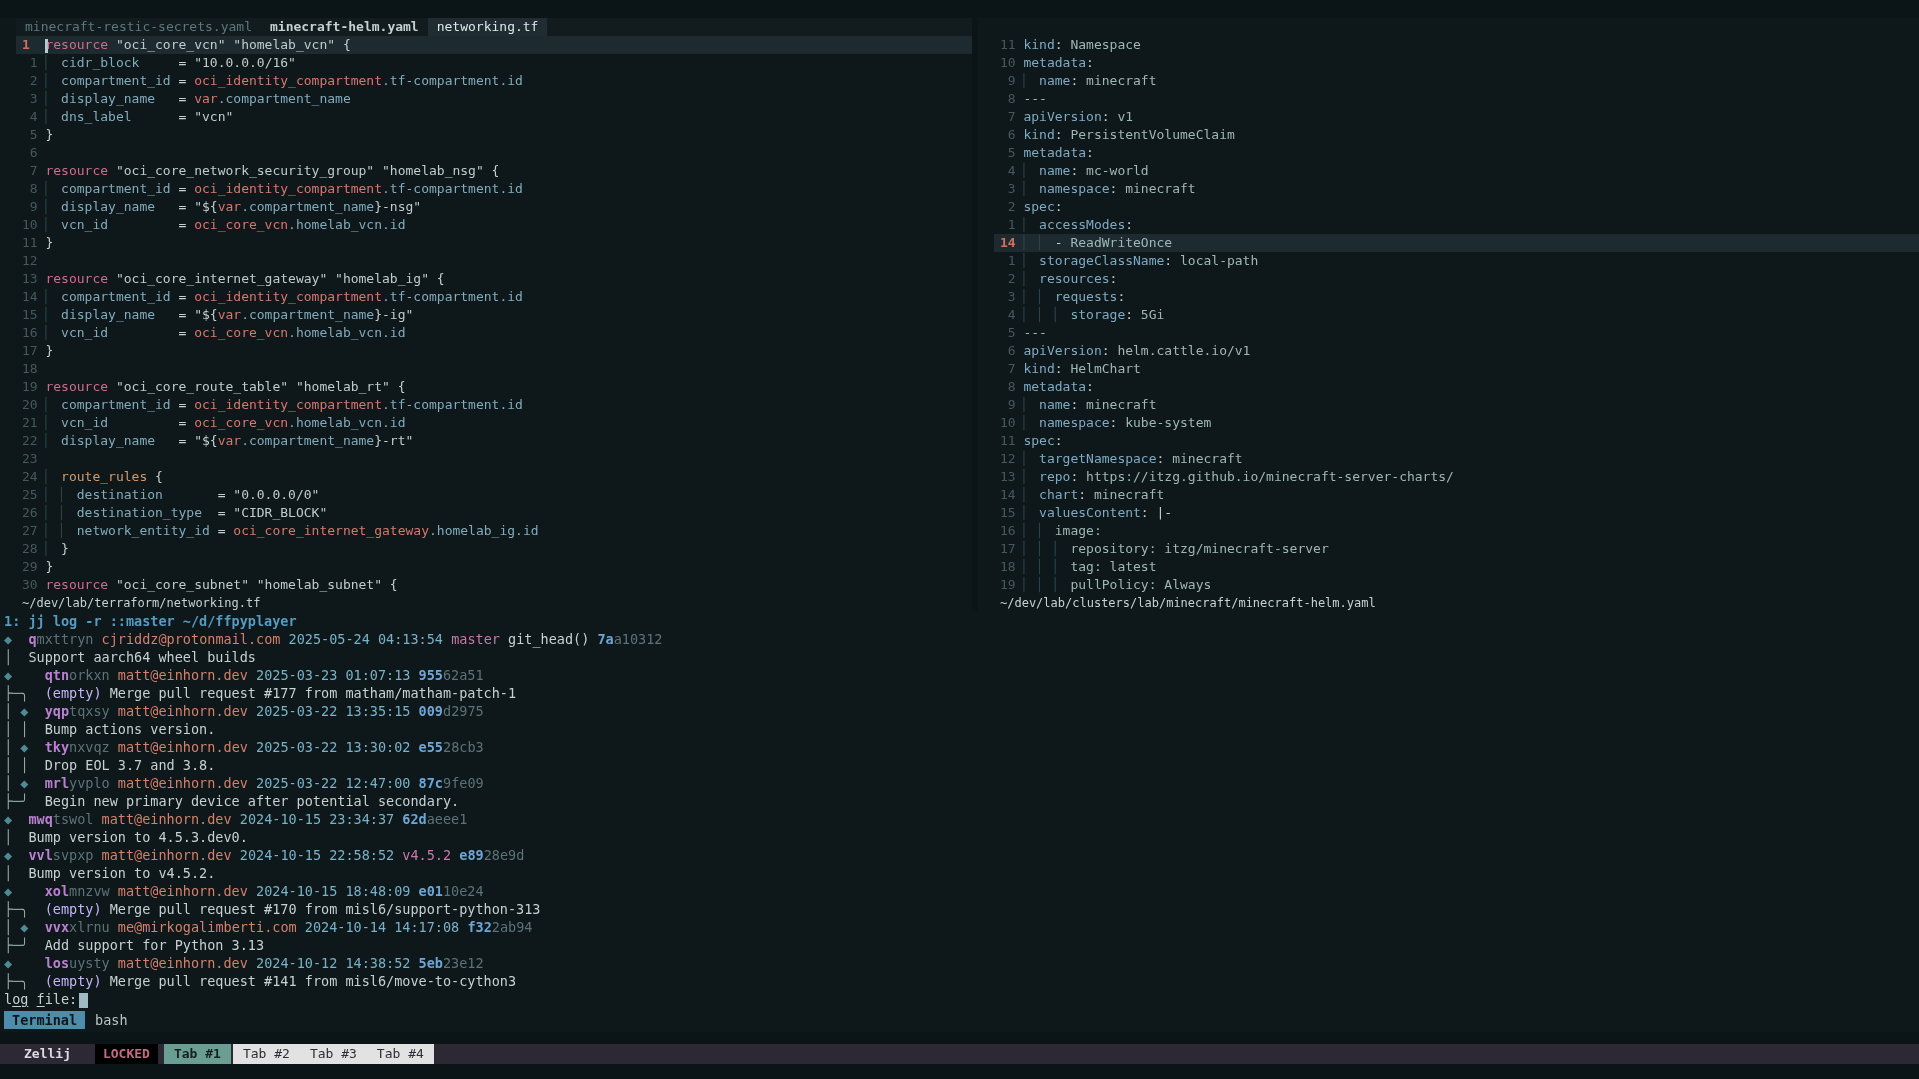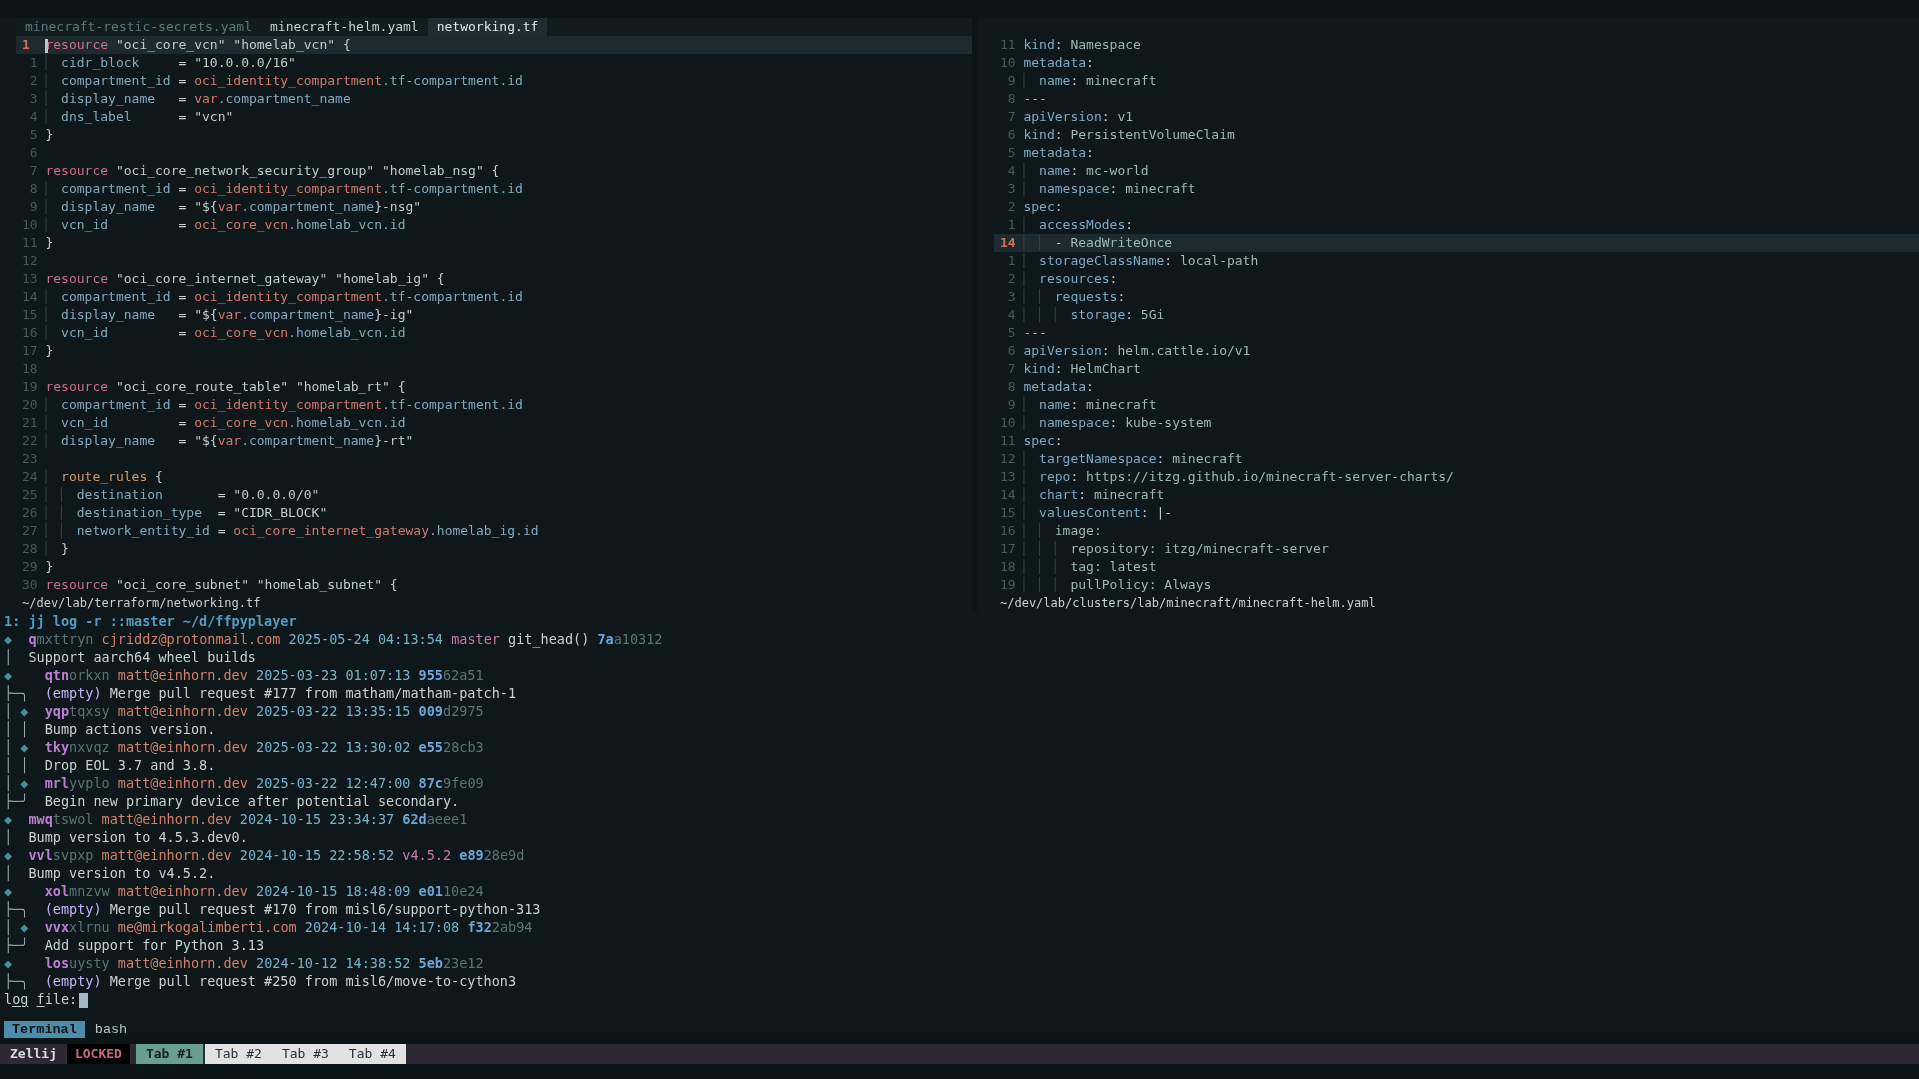--- a/index.html
+++ b/index.html
@@ -6,21 +6,21 @@
   .screen{position:relative;width:1919px;height:1079px;background:#0b1416;
     font-family:"DejaVu Sans Mono",monospace;overflow:hidden;}
   
   .editors{position:absolute;top:18px;left:0;width:1919px;height:594px;display:flex;}
   .pane{background:#0e1719;padding-left:16px;}
   .pane-left{width:956px;}
   .pane-right{flex:1;margin-left:6px;}
   .tabbar{height:18px;display:flex;background:#121b1e;font-size:13px;line-height:18px;}
   .tab{padding:0 9px;white-space:pre;}
   .tab.dim{color:#5b787c;}
-  .tab.normal{color:#c3d3d3;}
+  .tab.normal{color:#c3d3d3;font-weight:bold;}
   .tab.active{color:#dde8e8;background:#1f2d32;}
   .tab-spacer{flex:1;background:#121b1e;}
   .code{font-size:13px;padding-left:6px;}
   .row{height:18px;line-height:18px;white-space:pre;}
   .cursorline{background:#1d2b31;margin-left:-6px;padding-left:6px;}
   .gut{display:inline-block;width:2ch;text-align:right;color:#45595e;margin-right:1ch;}
   .gut-cur{text-align:left;color:#d3705a;font-weight:bold;}
   .epath{height:18px;line-height:18px;font-size:12px;color:#c6d2d2;padding-left:6px;white-space:pre;}
   .rspacer{height:18px;}
   
@@ -34,27 +34,27 @@
   .term-title{height:18px;line-height:18px;color:#569bc2;font-weight:bold;white-space:pre;}
   .trow{height:18px;line-height:18px;white-space:pre;}
   .c-g{color:#94a8a8}.c-node{color:#4e8a96}
   .c-cidb{color:#bb80d2;font-weight:bold}.c-cid{color:#5b7478}
   .c-email{color:#d3806c}.c-date{color:#78b2c9}.c-bm{color:#c878aa}
   .c-hd{color:#c6d2d2}.c-hib{color:#6da7d8;font-weight:bold}.c-hid{color:#5b7478}
   .c-emp{color:#c4b5fd}.c-desc{color:#c6d1d1}
   .prompt-row{height:18px;line-height:18px;color:#c6d2d2;white-space:pre;}
   .prompt-row u{text-underline-offset:2px;}
   .block-cursor{display:inline-block;width:9px;height:15px;background:#9fbac3;vertical-align:middle;margin-left:2px;}
-  .badge-row{height:22px;line-height:20px;margin-top:12px;white-space:pre;font-family:Liberation Mono, monospace;}
+  .badge-row{height:22px;line-height:20px;margin-top:2px;white-space:pre;}
   .badge{background:#4e8cab;color:#0d1619;font-weight:bold;padding:1px 8px;}
   .shell{color:#b9c6c6;margin-left:10px;}
   
   .statusbar{position:absolute;top:1044px;left:0;width:1919px;height:20px;background:#2c2934;
     display:flex;align-items:stretch;font-size:13px;line-height:20px;}
-  .sb-app{padding:0 10px;color:#dcdce4;font-weight:bold;white-space:pre;}
+  .sb-app{padding:0 24px;color:#dcdce4;font-weight:bold;white-space:pre;}
   .sb-mode{padding:0 8px;margin-right:6px;color:#c56a86;font-weight:bold;background:#000000;white-space:pre;}
   .sb-tab{padding:0 10px;color:#2e2e38;background:#e2e2e2;white-space:pre;}
   .sb-tab.active{background:#6b9e93;color:#14211e;font-weight:bold;margin-right:2px;text-align:right;}
 </style>
 </head>
 <body>
 
 <div class="screen">
 
   <div class="editors">
@@ -154,21 +154,21 @@
         <div class="trow"><span class="c-g">├─╯</span><span class="c-d">  </span><span class="c-desc">Begin new primary device after potential secondary.</span></div>
         <div class="trow"><span class="c-node">◆</span><span class="c-d">  </span><span class="c-cidb">mwq</span><span class="c-cid">tswol</span><span class="c-d"> </span><span class="c-email">matt@einhorn.dev</span><span class="c-d"> </span><span class="c-date">2024-10-15 23:34:37</span><span class="c-d"> </span><span class="c-hib">62d</span><span class="c-hid">aeee1</span></div>
         <div class="trow"><span class="c-g">│</span><span class="c-d">  </span><span class="c-desc">Bump version to 4.5.3.dev0.</span></div>
         <div class="trow"><span class="c-node">◆</span><span class="c-d">  </span><span class="c-cidb">vvl</span><span class="c-cid">svpxp</span><span class="c-d"> </span><span class="c-email">matt@einhorn.dev</span><span class="c-d"> </span><span class="c-date">2024-10-15 22:58:52</span><span class="c-d"> </span><span class="c-bm">v4.5.2</span><span class="c-d"> </span><span class="c-hib">e89</span><span class="c-hid">28e9d</span></div>
         <div class="trow"><span class="c-g">│</span><span class="c-d">  </span><span class="c-desc">Bump version to v4.5.2.</span></div>
         <div class="trow"><span class="c-node">◆</span><span class="c-d">    </span><span class="c-cidb">xol</span><span class="c-cid">mnzvw</span><span class="c-d"> </span><span class="c-email">matt@einhorn.dev</span><span class="c-d"> </span><span class="c-date">2024-10-15 18:48:09</span><span class="c-d"> </span><span class="c-hib">e01</span><span class="c-hid">10e24</span></div>
         <div class="trow"><span class="c-g">├─╮</span><span class="c-d">  </span><span class="c-emp">(empty)</span><span class="c-desc"> Merge pull request #170 from misl6/support-python-313</span></div>
         <div class="trow"><span class="c-g">│ </span><span class="c-node">◆</span><span class="c-d">  </span><span class="c-cidb">vvx</span><span class="c-cid">xlrnu</span><span class="c-d"> </span><span class="c-email">me@mirkogalimberti.com</span><span class="c-d"> </span><span class="c-date">2024-10-14 14:17:08</span><span class="c-d"> </span><span class="c-hib">f32</span><span class="c-hid">2ab94</span></div>
         <div class="trow"><span class="c-g">├─╯</span><span class="c-d">  </span><span class="c-desc">Add support for Python 3.13</span></div>
         <div class="trow"><span class="c-node">◆</span><span class="c-d">    </span><span class="c-cidb">los</span><span class="c-cid">uysty</span><span class="c-d"> </span><span class="c-email">matt@einhorn.dev</span><span class="c-d"> </span><span class="c-date">2024-10-12 14:38:52</span><span class="c-d"> </span><span class="c-hib">5eb</span><span class="c-hid">23e12</span></div>
-        <div class="trow"><span class="c-g">├─╮</span><span class="c-d">  </span><span class="c-emp">(empty)</span><span class="c-desc"> Merge pull request #250 from misl6/move-to-cython3</span></div>
+        <div class="trow"><span class="c-g">├─╮</span><span class="c-d">  </span><span class="c-emp">(empty)</span><span class="c-desc"> Merge pull request #141 from misl6/move-to-cython3</span></div>
       </div>
     <div class="prompt-row"><span>l</span><u>og</u><span> </span><u>f</u><span>ile:</span><span class="block-cursor"></span></div>
     <div class="badge-row"><span class="badge">Terminal</span><span class="shell">bash</span></div>
   </div>
 
   <div class="statusbar">
     <span class="sb-app">Zellij</span>
     <span class="sb-mode">LOCKED</span>
     <span id="sb-tabs" style="display:flex">
         <span class="sb-tab active">Tab #1</span>

